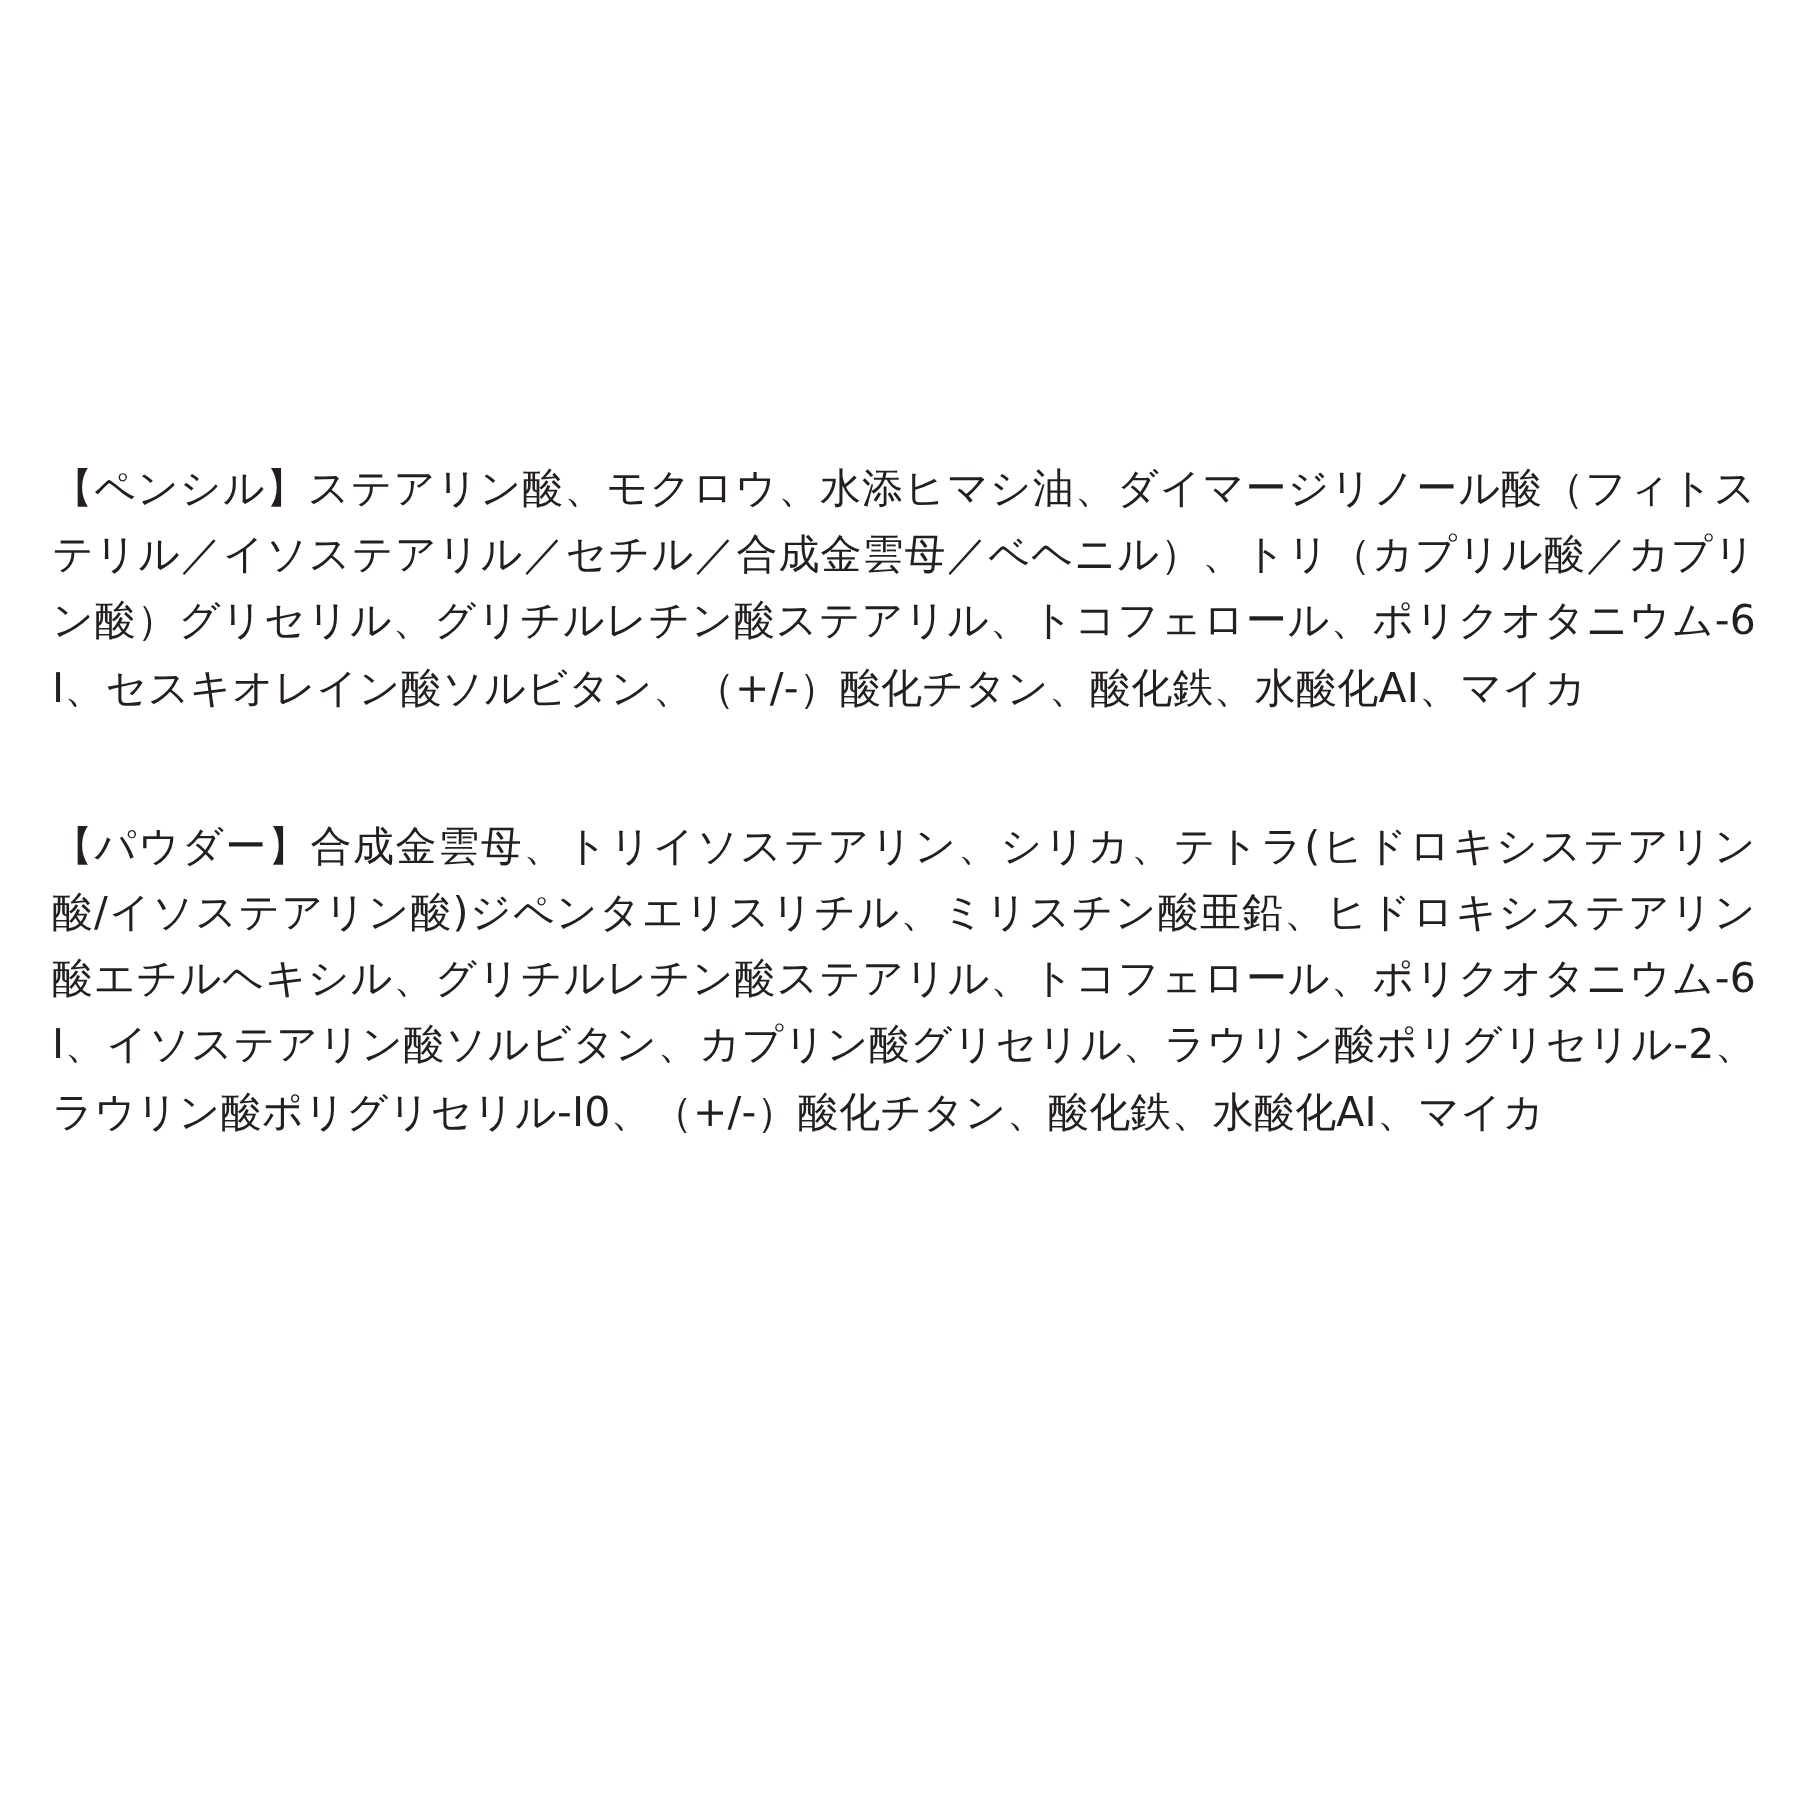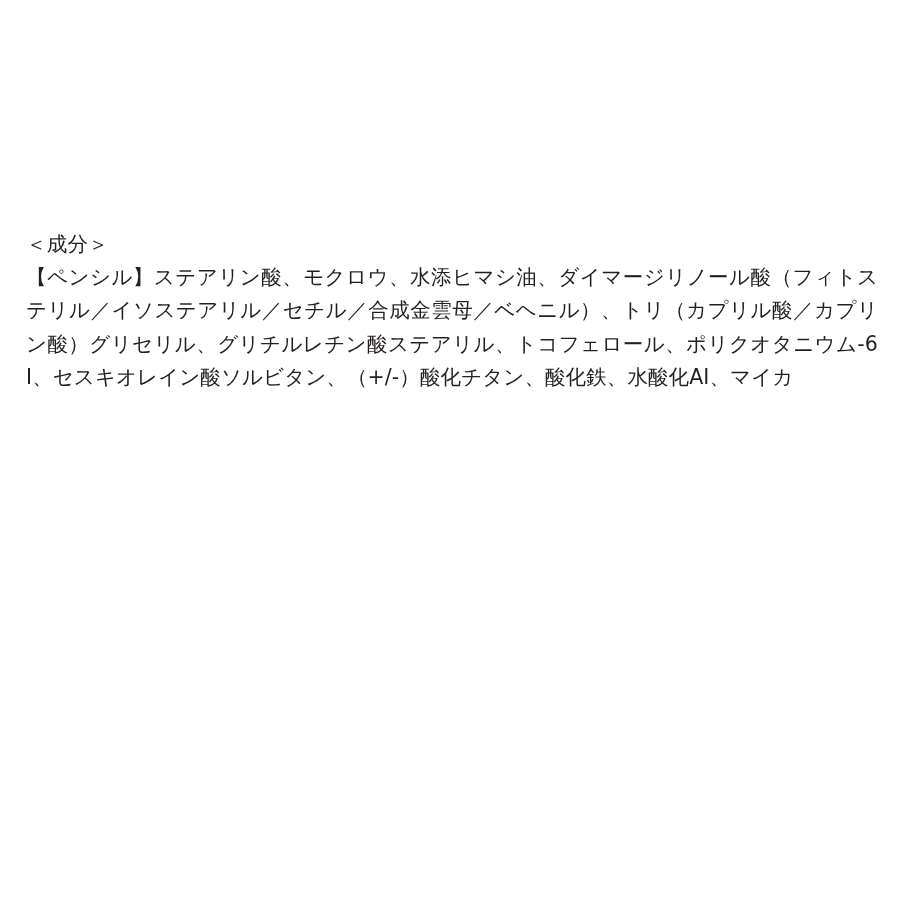--- a/index.html
+++ b/index.html
@@ -45,17 +45,17 @@
   }
   .block-gap {
     height: 46px;
   }
 </style>
 </head>
 <body>
 
 <div class="page">
   <div class="content">
-    <p class="section-heading">＜成分＞</p>
     <p class="paragraph">【ペンシル】ステアリン酸、モクロウ、水添ヒマシ油、ダイマージリノール酸（フィトステリル／イソステアリル／セチル／合成金雲母／ベヘニル）、トリ（カプリル酸／カプリン酸）グリセリル、グリチルレチン酸ステアリル、トコフェロール、ポリクオタニウム-6I、セスキオレイン酸ソルビタン、（+/-）酸化チタン、酸化鉄、水酸化AI、マイカ</p>
     <div class="block-gap"></div>
+    <p class="paragraph">【パウダー】合成金雲母、トリイソステアリン、シリカ、テトラ(ヒドロキシステアリン酸/イソステアリン酸)ジペンタエリスリチル、ミリスチン酸亜鉛、ヒドロキシステアリン酸エチルヘキシル、グリチルレチン酸ステアリル、トコフェロール、ポリクオタニウム-6I、イソステアリン酸ソルビタン、カプリン酸グリセリル、ラウリン酸ポリグリセリル-2、ラウリン酸ポリグリセリル-I0、（+/-）酸化チタン、酸化鉄、水酸化AI、マイカ</p>
   </div>
 </div>
 
 </body></html>

